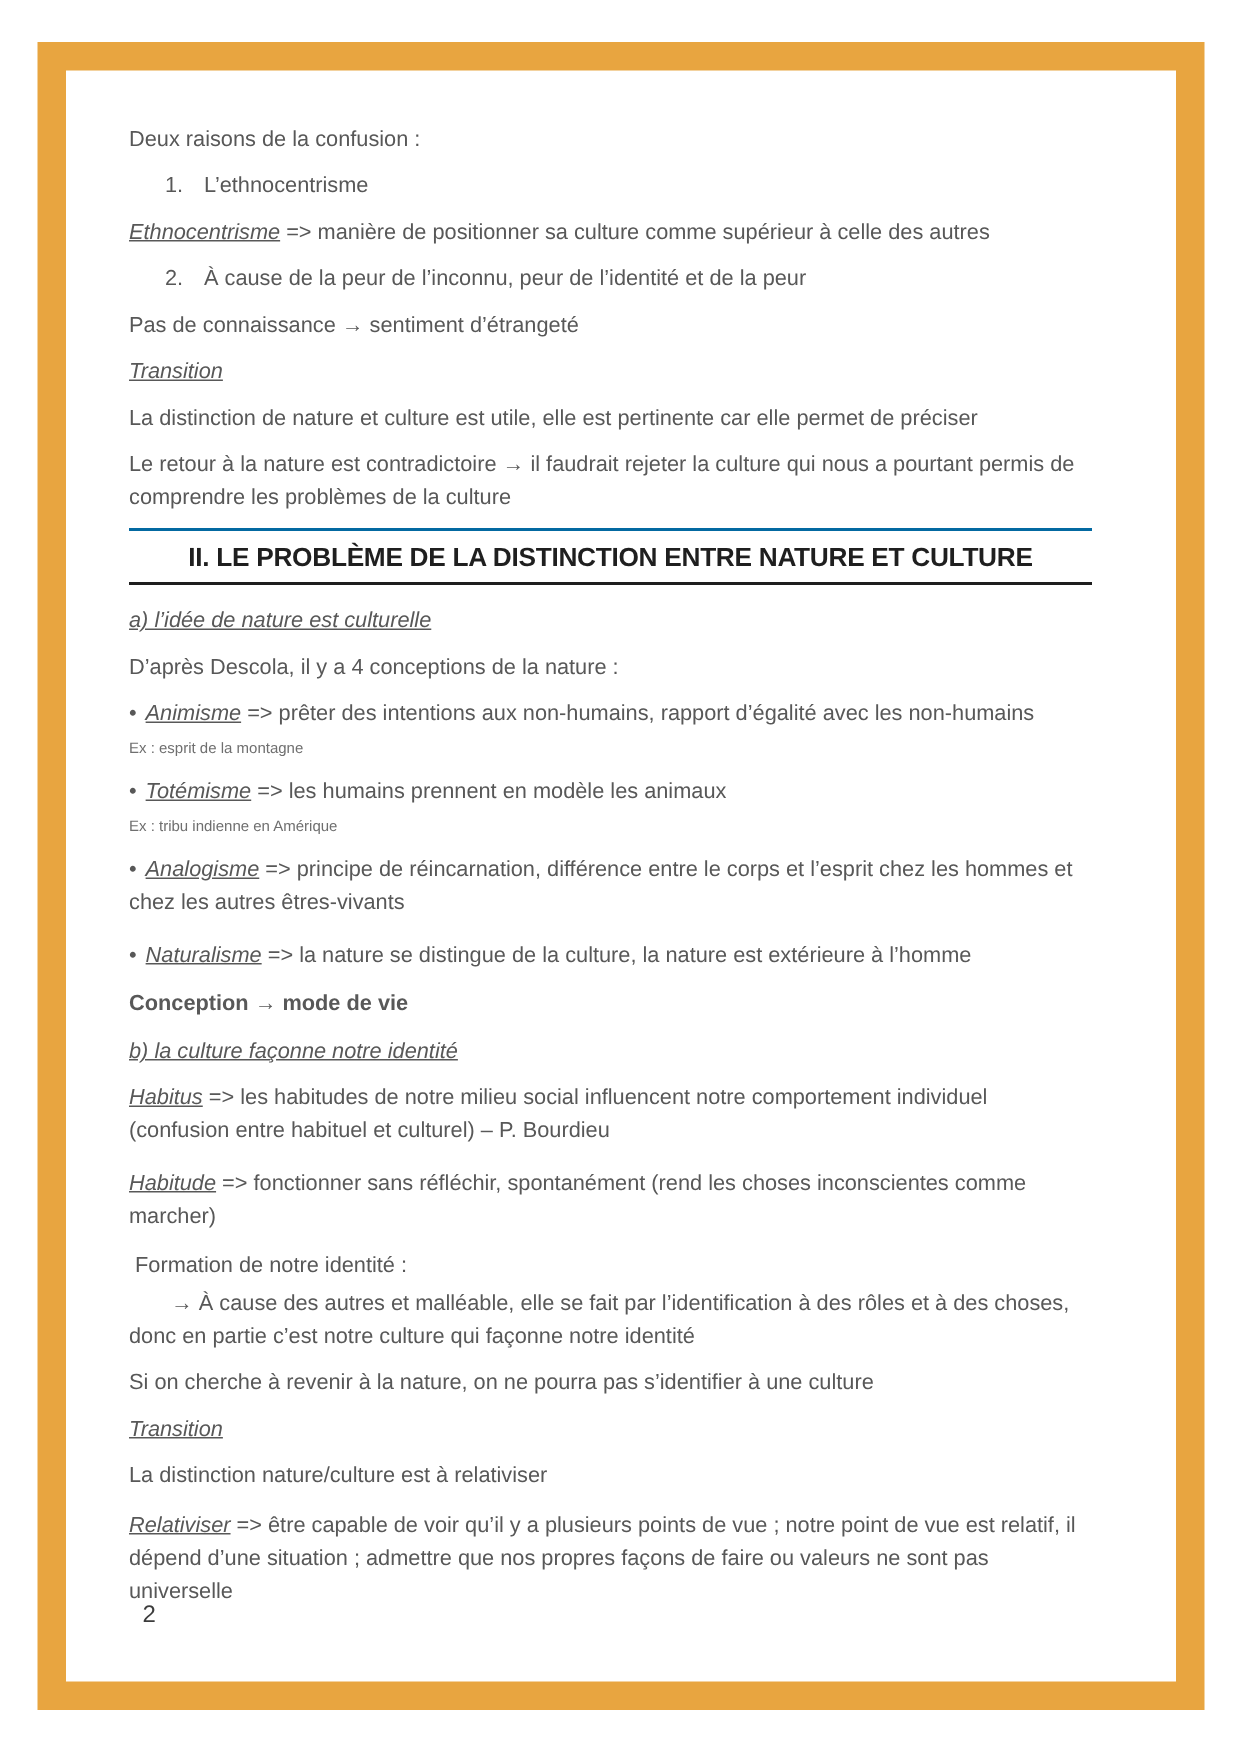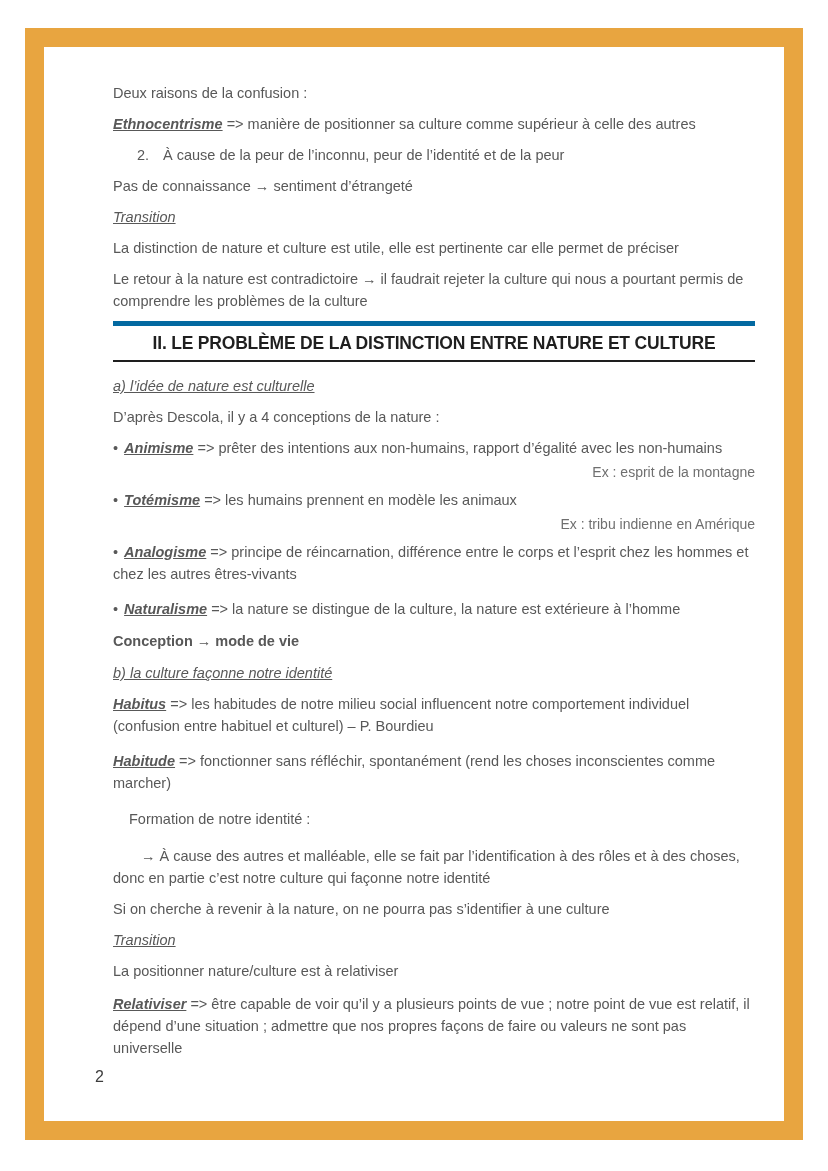--- a/index.html
+++ b/index.html
@@ -18,84 +18,85 @@
     position: absolute;
     left: 25px;
     top: 28px;
     width: 740px;
     height: 1074px;
     border: 19px solid #E8A540;
     background: #ffffff;
   }
   .content {
     position: absolute;
-    left: 113px;
+    left: 86px;
     top: 82px;
     width: 642px;
     color: #585858;
     font-size: 14.5px;
     line-height: 22px;
   }
   .para { margin: 0 0 9px 0; }
   .list-row .list-num {
     display: inline-block;
     margin-left: 24px;
     width: 26px;
   }
   .term {
-    font-weight: bold;
+    font-weight: normal;
     font-style: italic;
     text-decoration: underline;
   }
   .center-title {
     text-align: left;
     font-style: italic;
     text-decoration: underline;
   }
   .section-heading {
     font-size: 17.5px;
     font-weight: bold;
     letter-spacing: -0.2px;
     color: #1F1F1F;
     text-align: center;
-    border-top: 5px solid #0369a1;
+    border-top: 2px solid #0369a1;
     border-bottom: 2px solid #1E1E1E;
     padding: 6px 0 6px 0;
     line-height: 22px;
     margin: 7px 0 13px 0;
   }
   .bullet-row .bullet { margin-right: 6px; }
   .example {
-    font-size: 14px;
+    font-size: 10px;
     line-height: 14px;
-    text-align: right;
+    text-align: left;
     color: #6F6F6F;
     margin: -3px 0 10px 0;
   }
   .formation { margin: 0 0 9px 0; }
-  .formation-lead { margin: 16px; line-height: 19px; }
+  .formation-lead { margin: 4px; line-height: 19px; }
   .formation-detail { margin: 0; text-indent: 28px; }
   .page-number {
     position: absolute;
     left: 95px;
     top: 1066px;
     font-size: 16px;
     line-height: 22px;
     color: #3C3C3C;
   }
 </style>
 </head>
 <body>
 
 <div class="frame"></div>
 
 <div class="content">
 
   <p class="para">Deux raisons de la confusion :</p>
 
+  <p class="para list-row"><span class="list-num">1.</span><span>L’ethnocentrisme</span></p>
 
   <p class="para"><span class="term">Ethnocentrisme</span> <span>=&gt; manière de positionner sa culture comme supérieur à celle des autres</span></p>
 
   <p class="para list-row"><span class="list-num">2.</span><span>À cause de la peur de l’inconnu, peur de l’identité et de la peur</span></p>
 
   <p class="para">Pas de connaissance → sentiment d’étrangeté</p>
 
   <p class="para center-title">Transition</p>
 
   <p class="para">La distinction de nature et culture est utile, elle est pertinente car elle permet de préciser</p>
@@ -128,19 +129,19 @@
 
   <div class="formation">
     <p class="formation-lead">Formation de notre identité :</p>
     <p class="formation-detail">→ À cause des autres et malléable, elle se fait par l’identification à des rôles et à des choses, donc en partie c’est notre culture qui façonne notre identité</p>
   </div>
 
   <p class="para">Si on cherche à revenir à la nature, on ne pourra pas s’identifier à une culture</p>
 
   <p class="para center-title">Transition</p>
 
-  <p class="para" style="margin-bottom:11px;">La positionner nature/culture est à relativiser</p>
+  <p class="para" style="margin-bottom:11px;">La distinction nature/culture est à relativiser</p>
 
   <p class="para"><span class="term">Relativiser</span> <span>=&gt; être capable de voir qu’il y a plusieurs points de vue ; notre point de vue est relatif, il dépend d’une situation ; admettre que nos propres façons de faire ou valeurs ne sont pas universelle</span></p>
 
 </div>
 
 <div class="page-number">2</div>
 
 </body></html>

